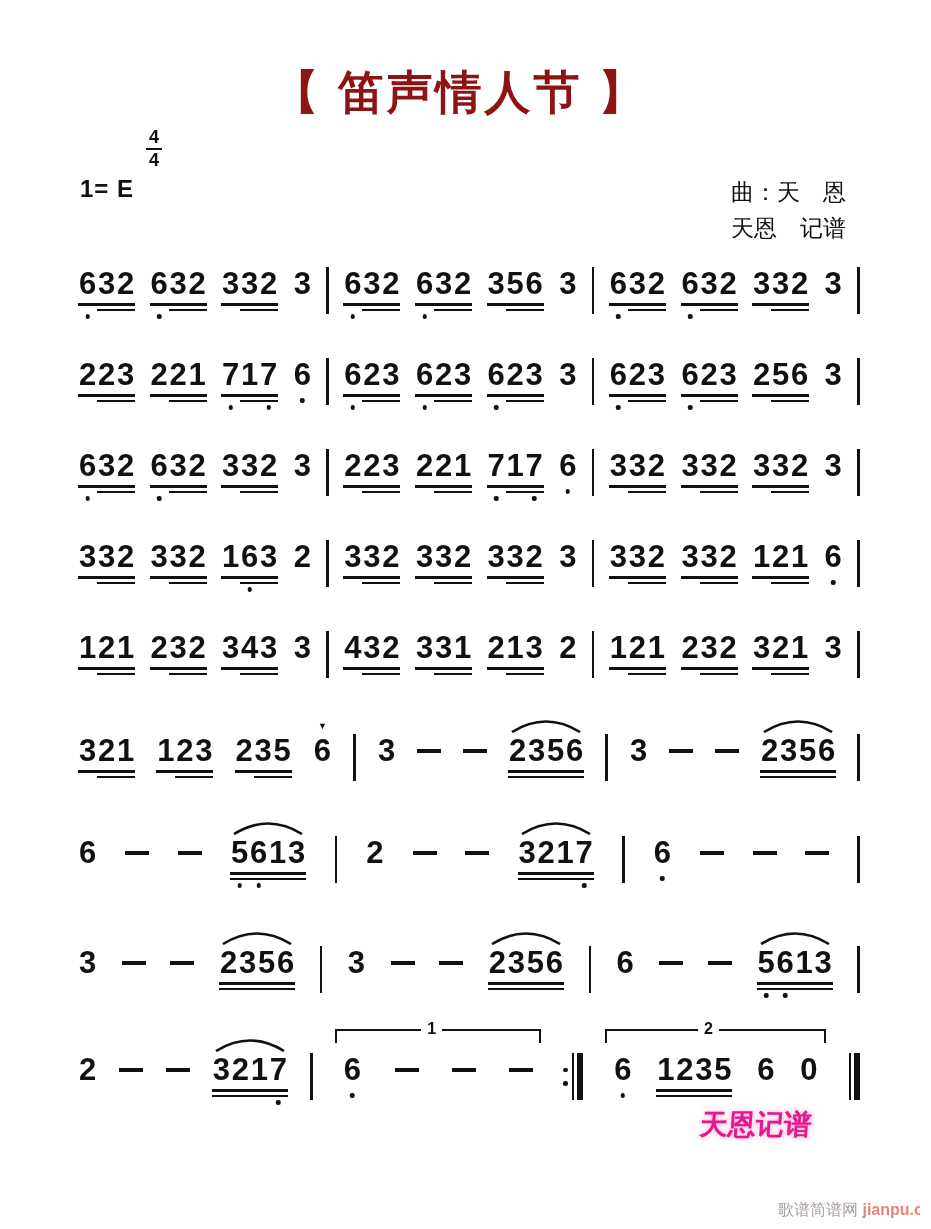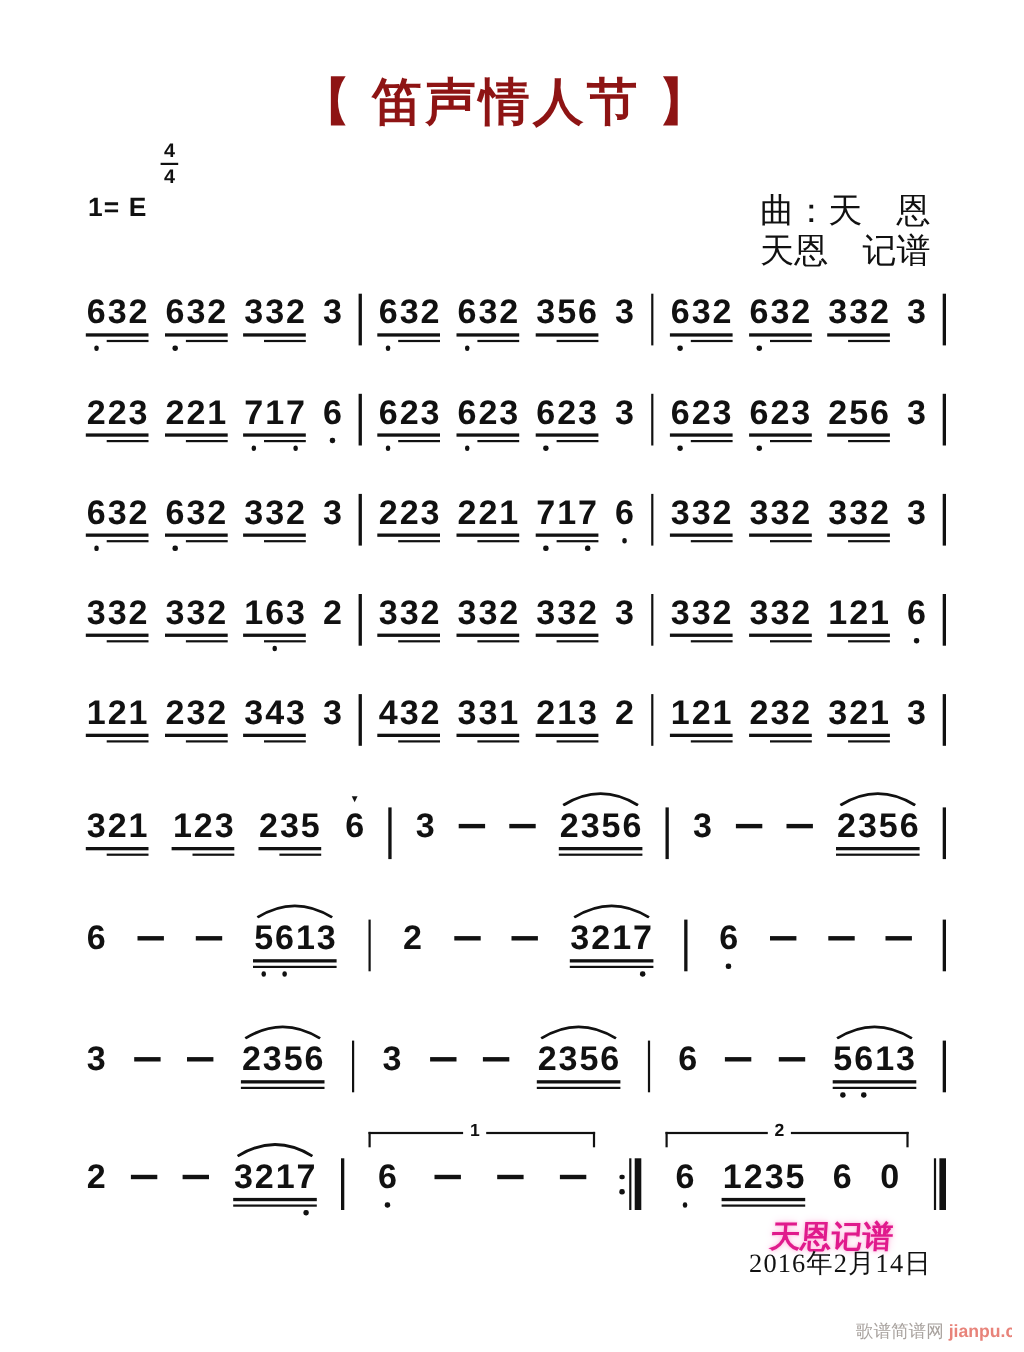--- a/index.html
+++ b/index.html
@@ -7,21 +7,21 @@
          font-family:"Liberation Sans",sans-serif;color:#111;}
 
   
   .title{position:absolute;top:62px;left:0;width:100%;text-align:center;
          font-size:46px;font-weight:700;letter-spacing:3px;color:var(--title-color,#8e1414);}
   .keysig{position:absolute;left:80px;top:128px;display:flex;align-items:flex-start;}
   .keysig .kt{font-size:24px;font-weight:600;letter-spacing:1px;padding-top:7px;margin-top:40px;}
   .frac{display:flex;flex-direction:column;align-items:center;margin-left:12px;
         font-size:18px;font-weight:700;line-height:19px;}
   .frac .fline{width:16px;height:2px;background:#111;margin:1px 0;}
-  .credits{position:absolute;right:74px;top:174px;font-size:31px;line-height:36px;}
+  .credits{position:absolute;right:74px;top:174px;font-size:23px;line-height:36px;}
   .tempo{position:absolute;left:78px;top:212px;font-size:23px;}
 
   
   .score{position:absolute;left:78px;top:267px;width:782px;}
   .sline{display:flex;justify-content:space-between;align-items:flex-start;
          height:52px;margin-bottom:39px;}
   .sline:nth-child(5){margin-bottom:51px;}
   .sline:nth-child(6){margin-bottom:50px;}
   .sline:nth-child(7){margin-bottom:58px;}
   .sline:nth-child(8){margin-bottom:55px;}
@@ -767,21 +767,20 @@
           <div class="note"><span class="dg">0</span></div>
         </div>
         <div class="finalbar">
           <div class="thin"></div>
           <div class="thick"></div>
         </div>
       </div>
     </div>
 
   <div class="seal">天恩记谱</div>
-  <div class="fdate">2016年2月14日</div>
 
   <div class="watermark">
     <span class="wm-site">歌谱简谱网</span>
     <span> </span>
     <span class="wm-url">jianpu.cn</span>
   </div>
 
 </div>
 
 </body></html>

